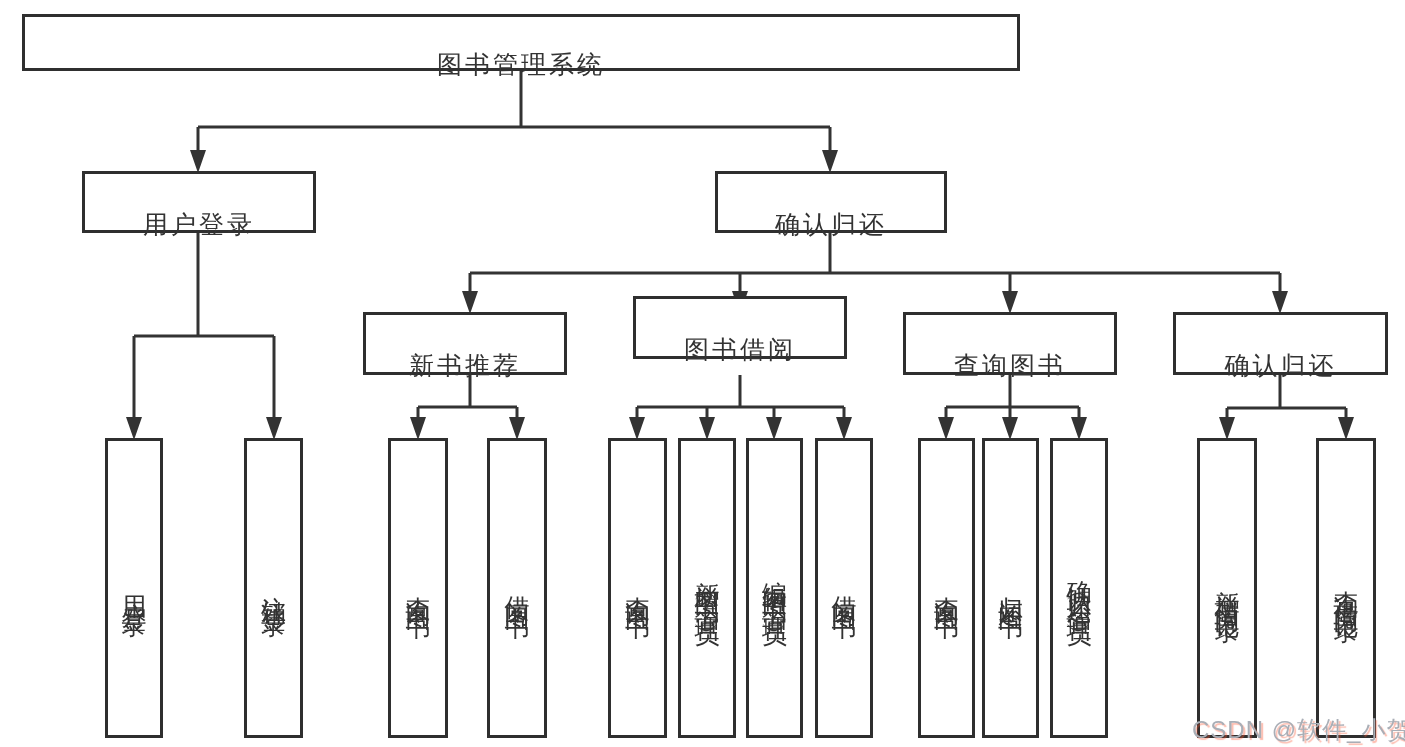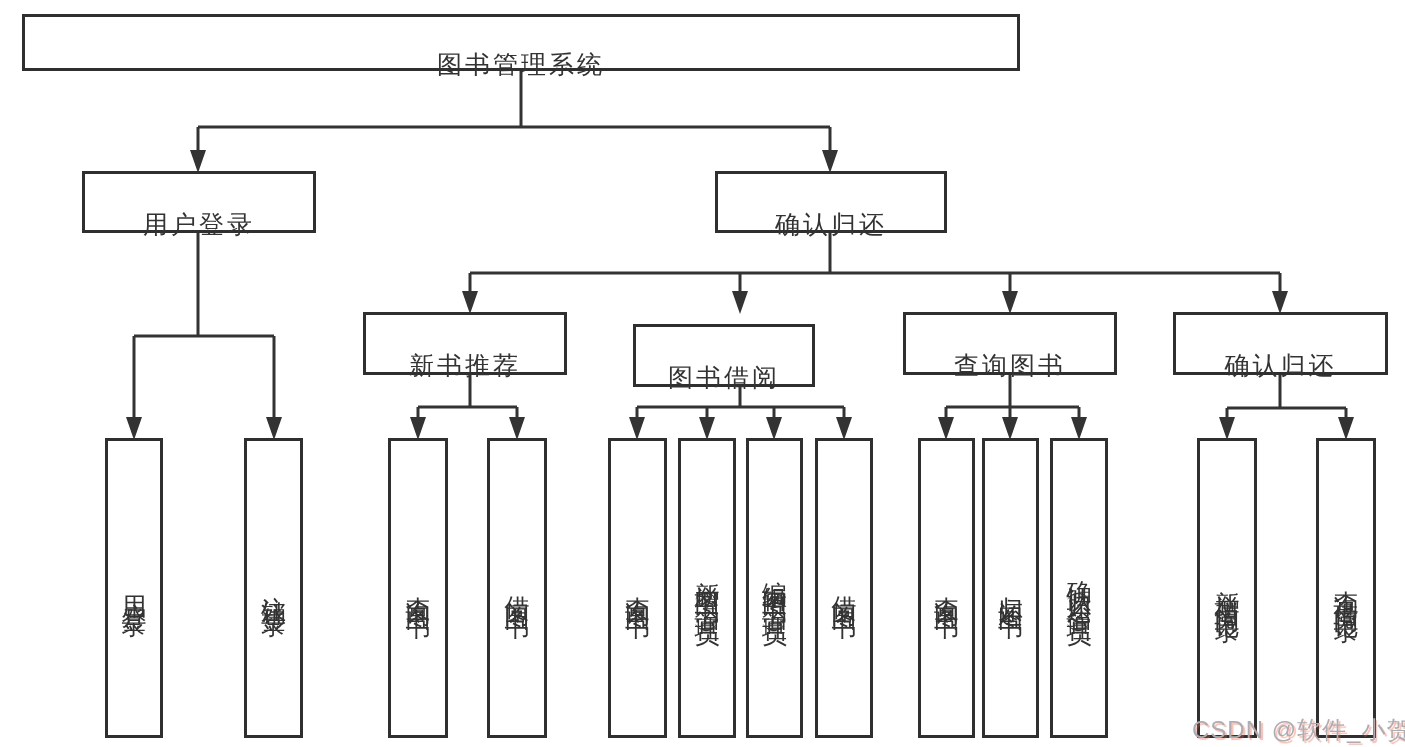--- a/index.html
+++ b/index.html
@@ -126,21 +126,21 @@
   <div class="node h" style="left:82px; top:171px; width:234px; height:62px">
     <span class="lbl">用户登录</span>
   </div>
   <div class="node h" style="left:715px; top:171px; width:232px; height:62px">
     <span class="lbl">确认归还</span>
   </div>
 
   <div class="node h" style="left:363px; top:312px; width:204px; height:63px">
     <span class="lbl">新书推荐</span>
   </div>
-  <div class="node h" style="left:633px; top:324px; width:182px; height:63px">
+  <div class="node h" style="left:633px; top:296px; width:214px; height:63px">
     <span class="lbl">图书借阅</span>
   </div>
   <div class="node h" style="left:903px; top:312px; width:214px; height:63px">
     <span class="lbl">查询图书</span>
   </div>
   <div class="node h" style="left:1173px; top:312px; width:215px; height:63px">
     <span class="lbl">确认归还</span>
   </div>
 
   <div class="node v" style="left:105px; top:438px; width:58px; height:300px">

